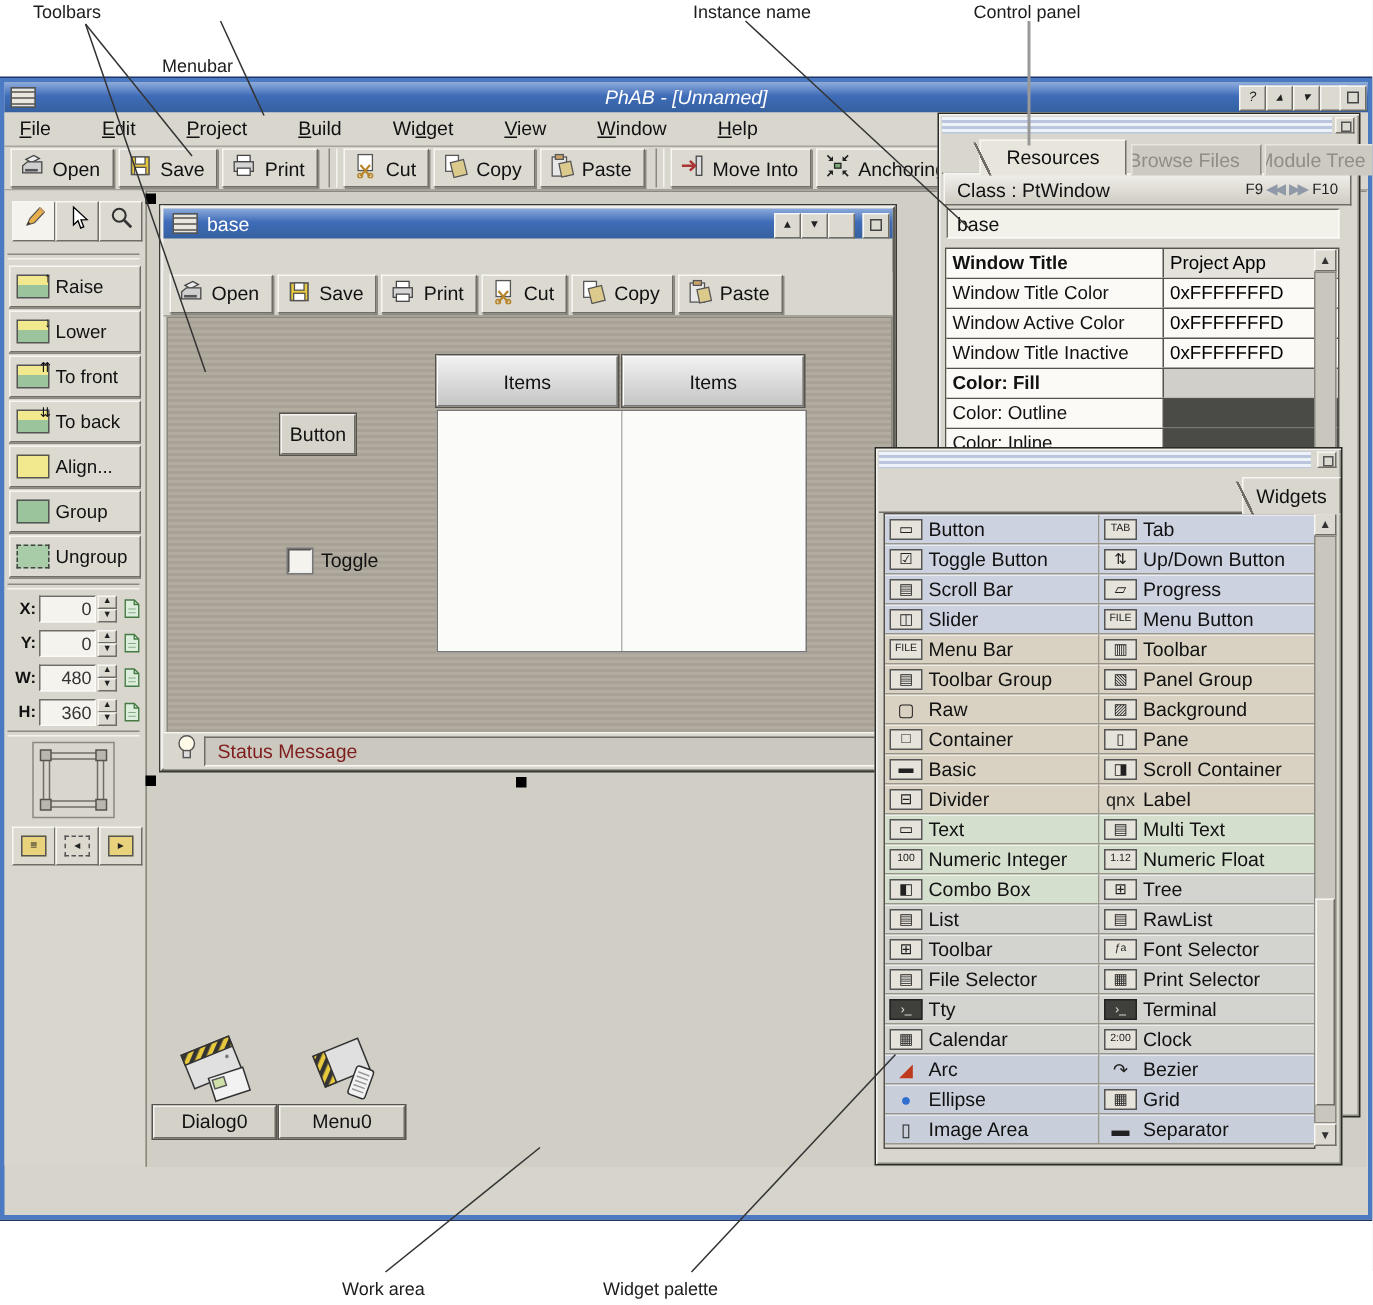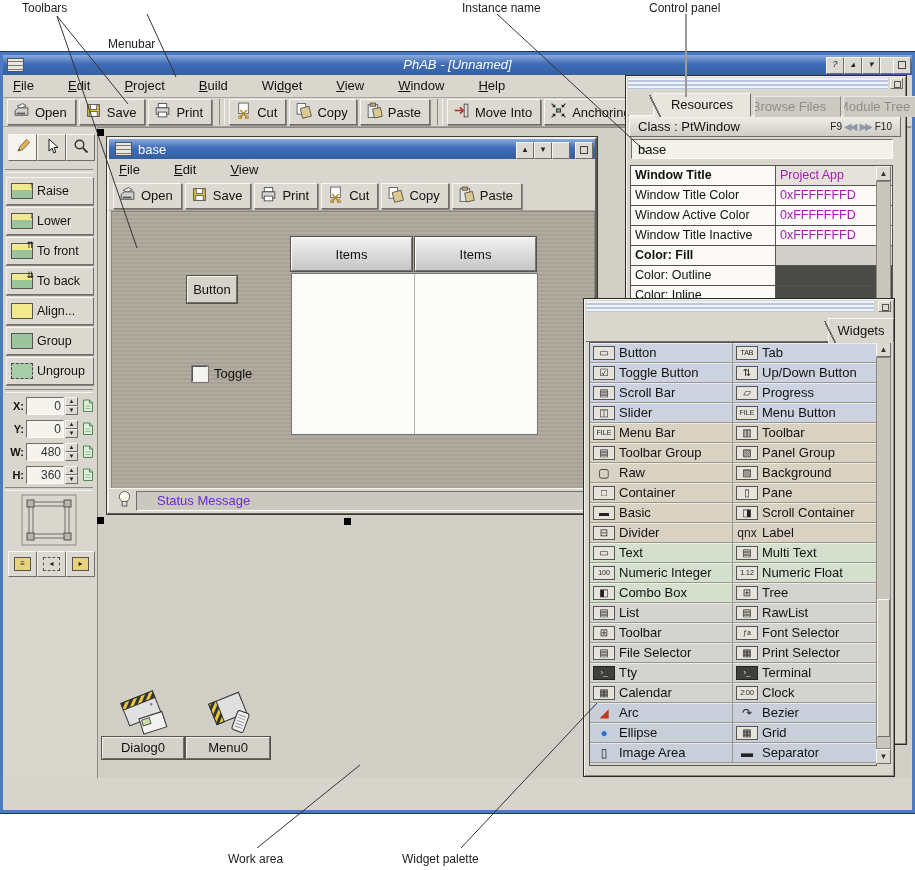--- a/index.html
+++ b/index.html
@@ -70,21 +70,21 @@
   .slantline{position:absolute;left:-12px;bottom:-1px;width:25px;height:22px;background:linear-gradient(64deg,transparent 49%,#6f6d66 49% 54%,transparent 54%);}
   
   #control-panel{left:625px;top:75px;width:280px;height:668px;}
   #cp-class{position:absolute;left:3px;top:39px;width:272px;height:22px;background:linear-gradient(180deg,#f0efe9 0,#cfccc3 100%);border:1px solid;border-color:#f7f6f2 #6f6d66 #6f6d66 #f7f6f2;box-sizing:border-box;font-size:13px;color:#111;display:flex;align-items:center;}
   .ffkey{font-size:10px;color:#222;}
   .darr{color:#8f99a8;font-size:10px;letter-spacing:-2px;}
   #cp-input{position:absolute;left:5px;top:63px;width:262px;height:20px;font-size:13px;line-height:20px;padding-left:6px;color:#111;box-sizing:border-box;}
   #prop-table{position:absolute;left:4px;top:89px;width:261px;border:1px solid #55534c;background:#fbfaf6;}
   .prow2{display:flex;height:19px;border-bottom:1px solid #55534c;}
   .pcell-l{width:145px;border-right:1px solid #55534c;font-size:12.5px;line-height:19px;padding-left:4px;color:#111;background:#fbfaf6;box-sizing:border-box;white-space:nowrap;overflow:hidden;}
-  .pcell-v{flex:1;font-size:12.5px;line-height:19px;padding-left:4px;color:#a21caf;box-sizing:border-box;white-space:nowrap;overflow:hidden;}
+  .pcell-v{flex:1;font-size:12.5px;line-height:19px;padding-left:4px;color:#000000;box-sizing:border-box;white-space:nowrap;overflow:hidden;}
   .sb-btn{position:absolute;width:15px;height:15px;background:#dcd9d1;border:1px solid;border-color:#f7f6f2 #6f6d66 #6f6d66 #f7f6f2;font-size:8px;line-height:13px;text-align:center;color:#333;box-sizing:border-box;}
   .sb-track{position:absolute;width:15px;background:#c9c6be;border:1px solid #8a887f;box-sizing:border-box;}
   .sb-thumb{position:absolute;width:13px;background:#d6d3cb;border:1px solid;border-color:#f7f6f2 #6f6d66 #6f6d66 #f7f6f2;box-sizing:border-box;}
   
   #widget-palette{left:583px;top:298px;width:310px;height:477px;z-index:6;}
   #wp-list{position:absolute;left:5px;top:43px;width:286px;height:422px;border:1px solid #55534c;}
   .wrow{display:flex;height:20px;border-bottom:1px solid #99968c;box-sizing:border-box;}
   .wcell{display:flex;align-items:center;width:143px;border-right:1px solid #99968c;box-sizing:border-box;gap:4px;padding-left:3px;font-size:13px;color:#111;box-shadow:inset 0 1px 0 rgba(255,255,255,.55);}
   .wcell:last-child{border-right:none;flex:1;}
   .g-lav{background:#cdd2e0;} .g-beige{background:#d9d2c2;} .g-green{background:#d4dfce;} .g-gray{background:#d3d4d0;} .g-blue{background:#c8cfda;}
@@ -380,21 +380,20 @@
 
   <div class="abs" id="base-window">
     <div id="base-title">
       <div class="hamb" style="margin:0 6px;"></div>
       <span>base</span>
       <div class="tbbtn abs" style="left:407px;top:3px;">▴</div>
       <div class="tbbtn abs" style="left:425px;top:3px;">▾</div>
       <div class="tbbtn abs" style="left:443px;top:3px;"></div>
       <div class="tbbtn abs" style="left:466px;top:3px;"><span class="sq"></span></div>
     </div>
-    <div id="base-menu"><span class="menu-item"><span class="mn">F</span>ile</span><span class="menu-item"><span class="mn">E</span>dit</span><span class="menu-item"><span class="mn">V</span>iew</span></div>
     <div id="base-toolbar">
         <button class="tbtn">
           <span class="tico"><svg viewBox="0 0 16 16">
               <path d="M4 4 L9 1.5 L12.5 3.5 L7.5 6 Z" fill="#ececec" stroke="#444" stroke-width=".8"></path>
               <path d="M2 8 L5 5.5 H14 V12.5 H2 Z" fill="#cfcfcf" stroke="#444" stroke-width=".8"></path>
               <rect x="3.5" y="10" width="8" height="1.6" fill="#555"></rect>
             </svg></span>
           <span class="tlabel">Open</span>
         </button>
         <button class="tbtn">
@@ -450,21 +449,21 @@
       <div class="chk" style="left:80px;top:154px;"></div>
       <div style="position:absolute;left:102px;top:154px;font-size:13px;color:#111;">Toggle</div>
     </div>
     <div id="base-status">
       <span style="margin:0 4px 0 8px;">
         <svg width="15" height="19" viewBox="0 0 16 20">
             <circle cx="8" cy="7" r="5.5" fill="#fffbe8" stroke="#555"></circle>
             <rect x="5.5" y="12" width="5" height="5" fill="#ddd" stroke="#555"></rect>
           </svg>
       </span>
-      <div class="fieldgray" style="flex:1;height:18px;margin-right:6px;font-size:13px;line-height:18px;padding-left:20px;color:#6d28d9;">Status Message</div>
+      <div class="fieldgray" style="flex:1;height:18px;margin-right:6px;font-size:13px;line-height:18px;padding-left:8px;color:#7f1d1d;">Status Message</div>
     </div>
   </div>
 
   <div class="handle" style="left:97px;top:129px;z-index:4;"></div>
   <div class="handle" style="left:97px;top:517px;z-index:4;"></div>
   <div class="handle" style="left:344px;top:518px;z-index:4;"></div>
 
   <div class="abs panel" id="control-panel">
     <div class="ptitle" style="width:260px;"></div>
     <div class="ptitle-btn" style="right:3px;top:2px;"></div>

